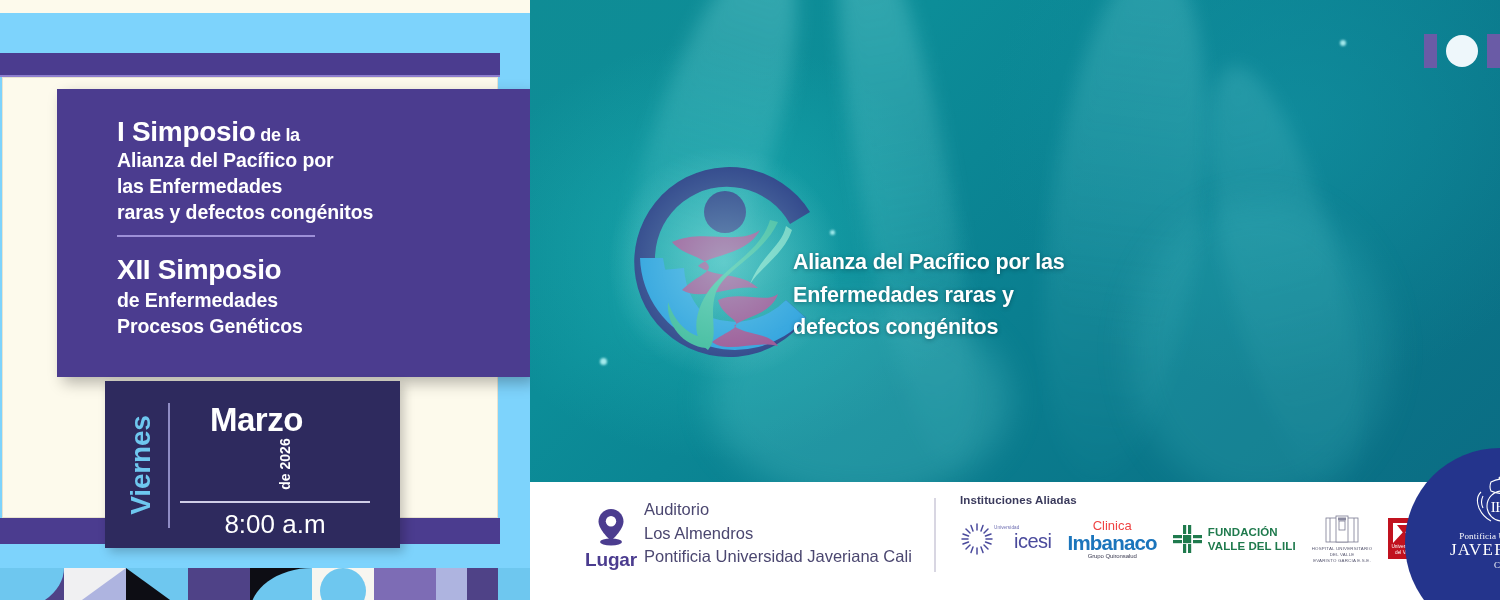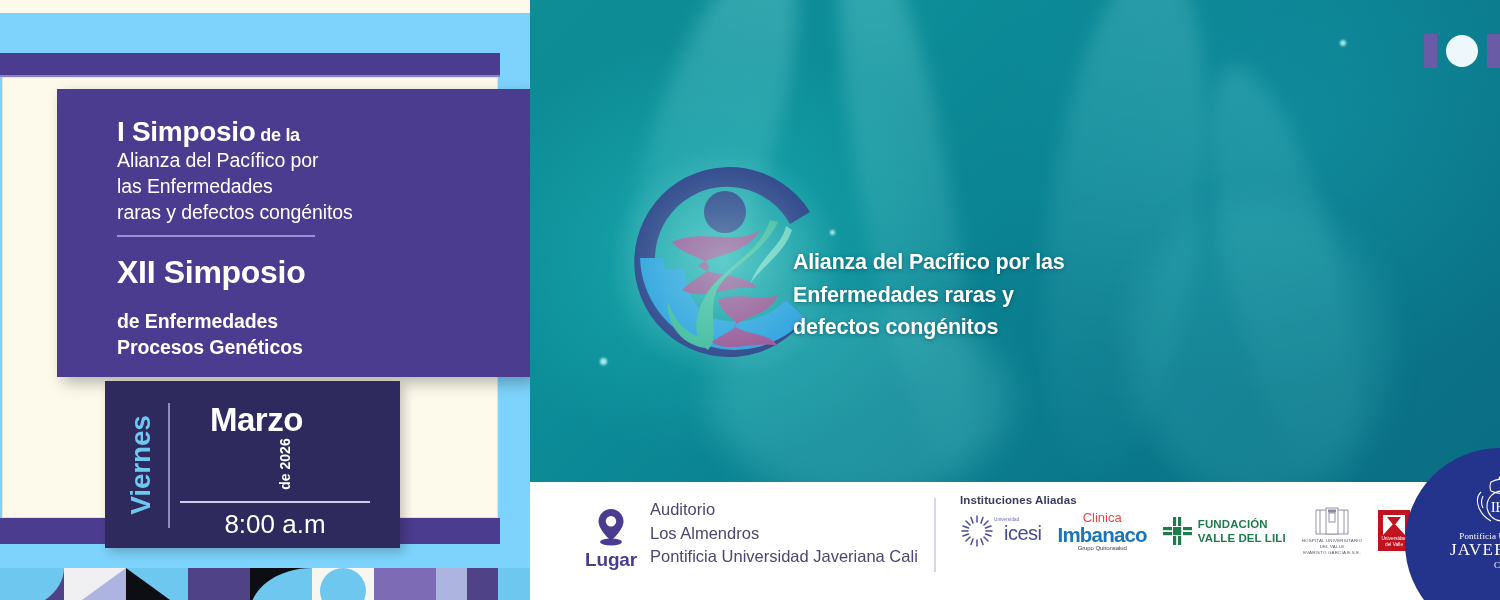--- a/index.html
+++ b/index.html
@@ -19,23 +19,23 @@
   .inner-frame   { position:absolute; left:2px; top:64px; width:496px; height:441px; border:1px solid #e8e3d0; background:#fdfaec; }
 
   
   .title-card {
     position:absolute; left:57px; top:76px; width:473px; height:288px;
     background:#4b3c8f; box-shadow:6px 6px 14px rgba(0,0,0,0.28);
     padding:26px 0 0 60px; color:#ffffff;
   }
   .t-line1 { font-size:28px; font-weight:700; letter-spacing:-0.3px; line-height:1.18; }
   .t-line1 .small { font-size:18px; font-weight:600; }
-  .t-sub   { font-size:19.5px; font-weight:400; line-height:1.33; letter-spacing:-0.1px; }
+  .t-sub   { font-size:19.5px; font-weight:700; line-height:1.33; letter-spacing:-0.1px; }
   .t-rule  { width:198px; height:2px; background:#9d90d8; margin:9px 0 16px 0; }
-  .t-line2 { font-size:32px; font-weight:700; letter-spacing:-0.3px; line-height:1.2; margin-bottom:18px;}
+  .t-line2 { font-size:28px; font-weight:700; letter-spacing:-0.3px; line-height:1.2; margin-bottom:2px;}
   .t-sub2  { font-size:19.5px; font-weight:700; line-height:1.33; letter-spacing:-0.1px; }
 
   
   .date-card {
     position:absolute; left:105px; top:368px; width:295px; height:167px;
     background:#2e2a5e; box-shadow:4px 4px 10px rgba(0,0,0,0.22);
     color:#ffffff;
   }
   .date-dow {
     position:absolute; left:14px; top:12px; width:44px; height:143px;
@@ -91,29 +91,29 @@
     font-size:21.5px; font-weight:700; line-height:1.52; letter-spacing:-0.2px;
     text-shadow:0 1px 4px rgba(0,40,50,0.45);
   }
 
   
   .bottom-bar { position:absolute; left:530px; top:482px; width:970px; height:118px; background:#ffffff; overflow:hidden; }
 
   .venue { position:absolute; left:48px; top:16px; display:flex; align-items:flex-end; }
   .venue-pin-col { width:66px; display:flex; flex-direction:column; align-items:center; }
   .venue-label { font-size:19px; font-weight:700; color:#4b3c8f; margin-top:2px; letter-spacing:-0.2px; }
-  .venue-lines { margin-left:6px; color:#4b4770; font-size:16.5px; line-height:1.43; padding-bottom:2px; }
+  .venue-lines { margin-left:0; color:#4b4770; font-size:16.5px; line-height:1.43; padding-bottom:2px; }
 
   .allies { position:absolute; left:430px; top:12px; width:460px; }
   .allies-divider { position:absolute; left:-26px; top:4px; width:1.5px; height:74px; background:#d8d6e2; }
-  .allies-title { font-size:11.5px; font-weight:700; color:#3a3a5c; letter-spacing:0.1px; }
+  .allies-title { font-size:11.5px; font-weight:700; color:#3a3a5c; letter-spacing:0.1px; margin-bottom:8px; }
   .allies-row { display:flex; align-items:center; gap:16px; }
 
   .ally { display:flex; align-items:center; }
-  .icesi-txt { font-size:20px; font-weight:400; color:#4a4a9c; letter-spacing:-0.5px; margin-left:10px;text-align:center; }
+  .icesi-txt { font-size:20px; font-weight:400; color:#4a4a9c; letter-spacing:-0.5px; margin-left:20px;text-align:center; }
   .icesi-sup { font-size:4.6px; color:#6b6bb0; display:block; letter-spacing:0.1px; }
   .imb-clinica { font-size:13px; color:#ef4444; text-align:center; line-height:1; }
   .imb-name { font-size:20.5px; font-weight:700; color:#1b75bc; letter-spacing:-0.8px; line-height:1.05; }
   .imb-grupo { font-size:6px; color:#3a3a50; text-align:center; letter-spacing:-0.1px; }
   .fvl-txt { font-size:11.5px; font-weight:700; color:#1f7a4d; line-height:1.22; letter-spacing:0.1px; margin-left:5px; }
   .huv-txt { font-size:4.4px; color:#55556e; text-align:center; letter-spacing:0.2px; line-height:1.35; margin-top:2px; }
   .uv-txt { font-size:4.8px; color:#ffffff; text-align:center; line-height:1.25; }
 
   
   .jav {

